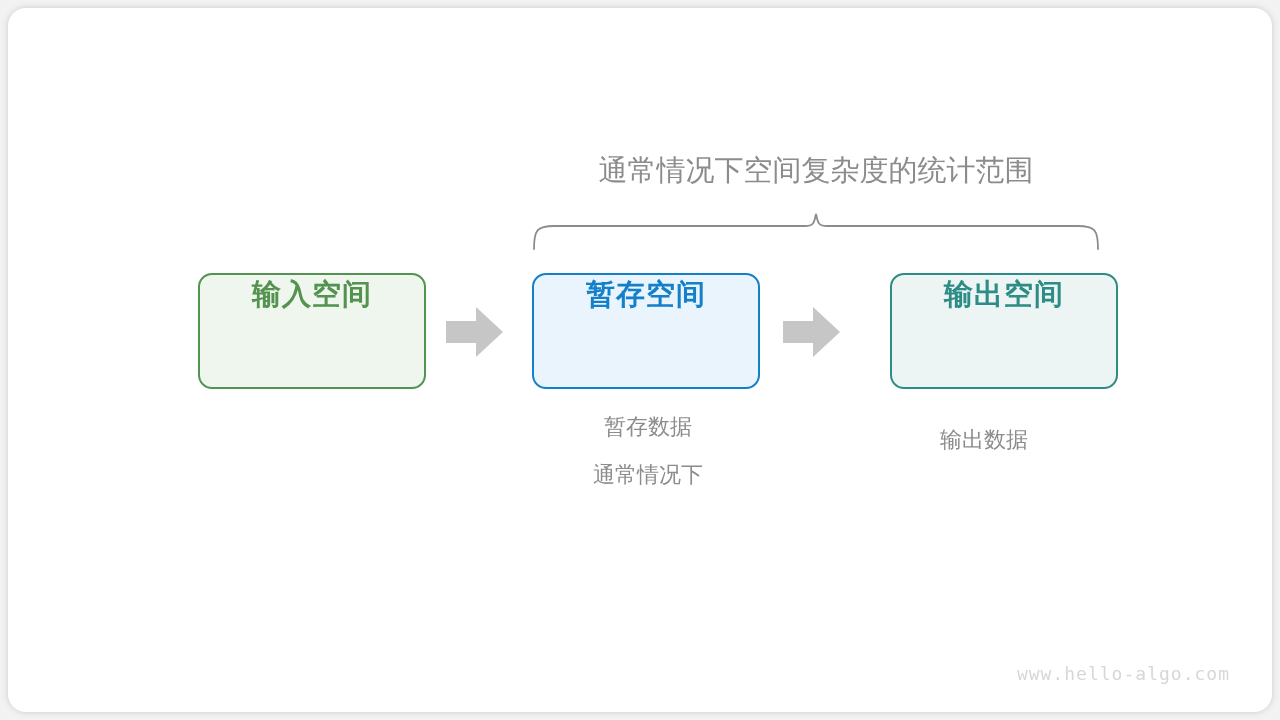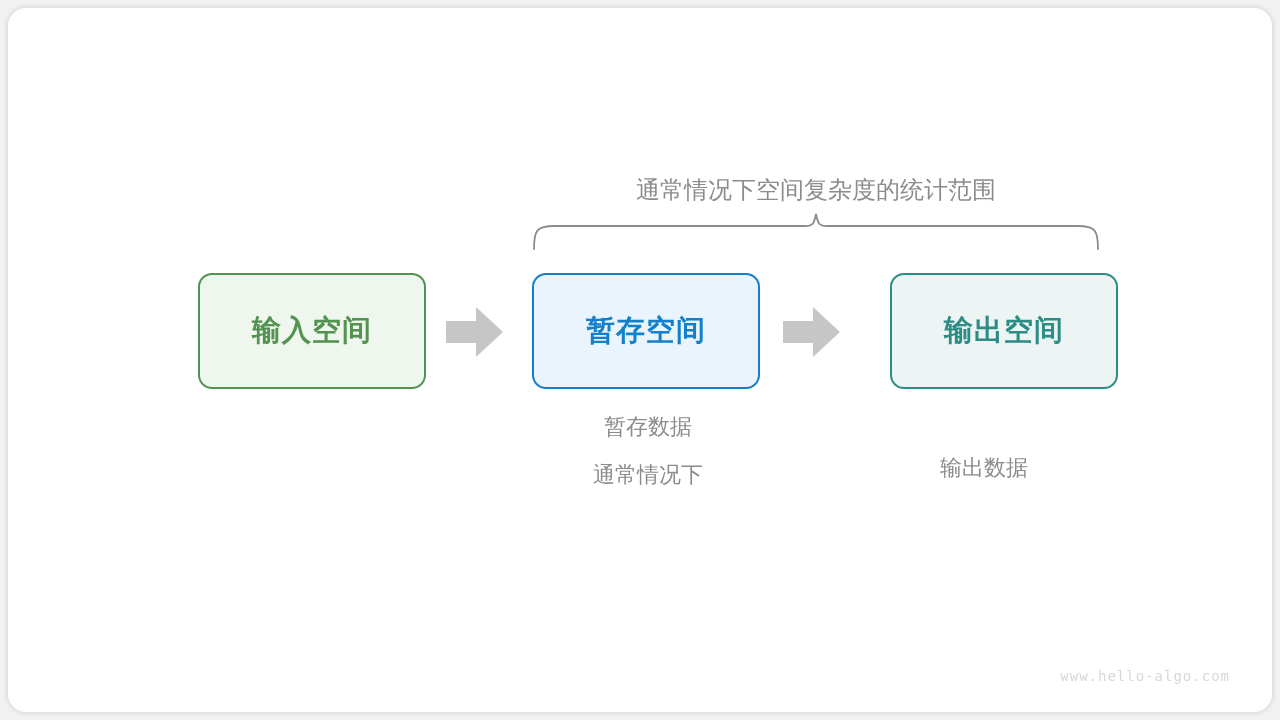--- a/index.html
+++ b/index.html
@@ -30,45 +30,43 @@
     box-shadow: 0 0 6px rgba(0,0,0,0.16);
     box-sizing: border-box;
   }
 
   
   .caption-shift {
     position: absolute;
     left: 808px;
     top: 143px;
     transform: translateX(-50%);
-    font-size: 24px;
+    font-size: 29px;
     color: #8c8c8c;
     white-space: nowrap;
-    margin-top: 23px;
   }
 
   
   .brace-svg {
     position: absolute;
     left: 505px;
     top: 195px;
   }
 
   
   .box {
     position: absolute;
     top: 265px;
     width: 228px;
     height: 116px;
     border-radius: 14px;
     border-width: 2.5px;
     border-style: solid;
     box-sizing: border-box;
     display: flex;
-    align-items: center;
     justify-content: center;
     font-size: 29px;
     font-weight: 700;
     letter-spacing: 1px;
   }
   #box-input  { left: 190px; background: #eef6ee; border-color: #53934f; color: #53934f; }
   #box-temp   { left: 524px; background: #e9f4fc; border-color: #1480ca; color: #1480ca; }
   #box-output { left: 861px; background: #ecf5f3; border-color: #2e8c86; color: #2e8c86; margin-left: 21px; }
 
   
@@ -85,30 +83,30 @@
   .caption-col {
     position: absolute;
     width: 300px;
     text-align: center;
     font-size: 22px;
     color: #8c8c8c;
     line-height: 48px;
   }
   #caption-input  { left: 154px; top: 416px; }
   #caption-temp   { left: 490px; top: 395px; }
-  #caption-output { left: 826px; top: 436px; }
+  #caption-output { left: 826px; top: 408px; }
   .caption-line { display: block; }
 
   
   .watermark {
     position: absolute;
     right: 42px;
     bottom: 28px;
     font-family: "DejaVu Sans Mono", "Liberation Mono", monospace;
-    font-size: 14px;
+    font-size: 18px;
     color: #d7d7d7;
     letter-spacing: 1px;
   }
 </style>
 </head>
 <body>
 
 <div id="canvas">
   <div class="frame">
 

